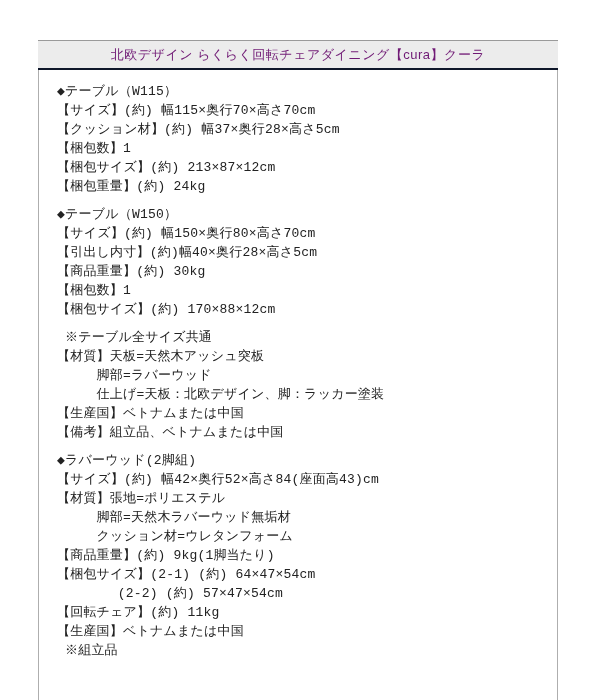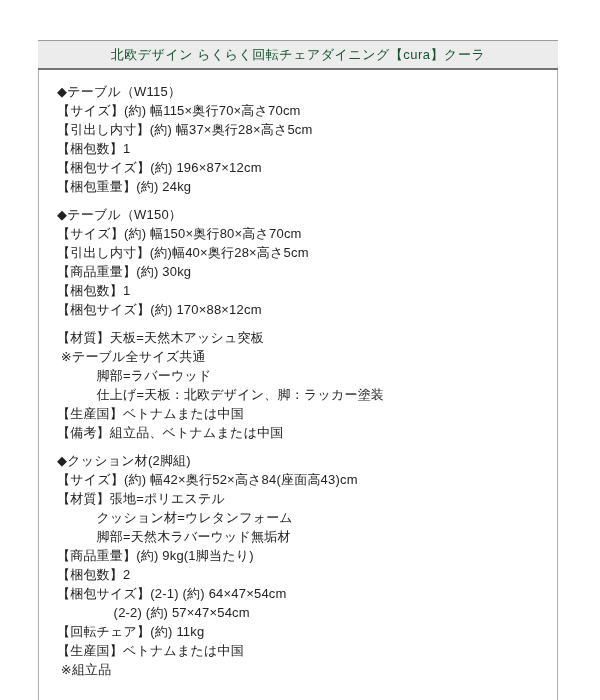--- a/index.html
+++ b/index.html
@@ -18,83 +18,83 @@
     width: 520px;
     height: 680px; 
     border: 1px solid #aeaeae;
     background: #ffffff;
     box-sizing: border-box;
   }
   .spec-header {
     height: 27px;
     background: #ececec;
     border-top: 1px solid #9a9a9a;
-    border-bottom: 2px solid #737373;
+    border-bottom: 2px solid #0f172a;
     margin: -1px -1px 0 -1px;
     display: flex;
     align-items: center;
     justify-content: center;
     font-size: 13px;
-    color: #14532d;
+    color: #701a75;
     letter-spacing: 0.5px;
   }
   .spec-body {
     padding: 12px 14px 0 18px;
     font-size: 13px;
     color: #222222;
   }
   .spec-section {
     margin-bottom: 9px;
+    font-family: Liberation Mono, monospace;
   }
   .spec-line {
     line-height: 19px;
     white-space: pre-wrap;
     letter-spacing: 0.2px;
   }
 </style>
 </head>
 <body>
 
 <div class="spec-box">
   <div class="spec-header">
     <span>北欧デザイン らくらく回転チェアダイニング【cura】クーラ</span>
   </div>
   <div class="spec-body">
       <div class="spec-section">
         <div class="spec-line">◆テーブル（W115）</div>
         <div class="spec-line">【サイズ】(約) 幅115×奥行70×高さ70cm</div>
-        <div class="spec-line">【引出し内寸】(約) 幅37×奥行28×高さ5cm</div>
+        <div class="spec-line">【クッション材】(約) 幅37×奥行28×高さ5cm</div>
         <div class="spec-line">【梱包数】1</div>
-        <div class="spec-line">【梱包サイズ】(約) 196×87×12cm</div>
+        <div class="spec-line">【梱包サイズ】(約) 213×87×12cm</div>
         <div class="spec-line">【梱包重量】(約) 24kg</div>
       </div>
       <div class="spec-section">
         <div class="spec-line">◆テーブル（W150）</div>
         <div class="spec-line">【サイズ】(約) 幅150×奥行80×高さ70cm</div>
         <div class="spec-line">【引出し内寸】(約)幅40×奥行28×高さ5cm</div>
         <div class="spec-line">【商品重量】(約) 30kg</div>
         <div class="spec-line">【梱包数】1</div>
         <div class="spec-line">【梱包サイズ】(約) 170×88×12cm</div>
       </div>
       <div class="spec-section">
+        <div class="spec-line"> ※テーブル全サイズ共通</div>
         <div class="spec-line">【材質】天板=天然木アッシュ突板</div>
-        <div class="spec-line"> ※テーブル全サイズ共通</div>
         <div class="spec-line">　　　脚部=ラバーウッド</div>
         <div class="spec-line">　　　仕上げ=天板：北欧デザイン、脚：ラッカー塗装</div>
         <div class="spec-line">【生産国】ベトナムまたは中国</div>
         <div class="spec-line">【備考】組立品、ベトナムまたは中国</div>
       </div>
       <div class="spec-section">
-        <div class="spec-line">◆クッション材(2脚組)</div>
+        <div class="spec-line">◆ラバーウッド(2脚組)</div>
         <div class="spec-line">【サイズ】(約) 幅42×奥行52×高さ84(座面高43)cm</div>
         <div class="spec-line">【材質】張地=ポリエステル</div>
+        <div class="spec-line">　　　脚部=天然木ラバーウッド無垢材</div>
         <div class="spec-line">　　　クッション材=ウレタンフォーム</div>
-        <div class="spec-line">　　　脚部=天然木ラバーウッド無垢材</div>
         <div class="spec-line">【商品重量】(約) 9kg(1脚当たり)</div>
-        <div class="spec-line">【梱包数】2</div>
         <div class="spec-line">【梱包サイズ】(2-1) (約) 64×47×54cm</div>
         <div class="spec-line">　　　　 (2-2) (約) 57×47×54cm</div>
         <div class="spec-line">【回転チェア】(約) 11kg</div>
         <div class="spec-line">【生産国】ベトナムまたは中国</div>
         <div class="spec-line"> ※組立品</div>
       </div>
     </div>
 </div>
 
 </body></html>

